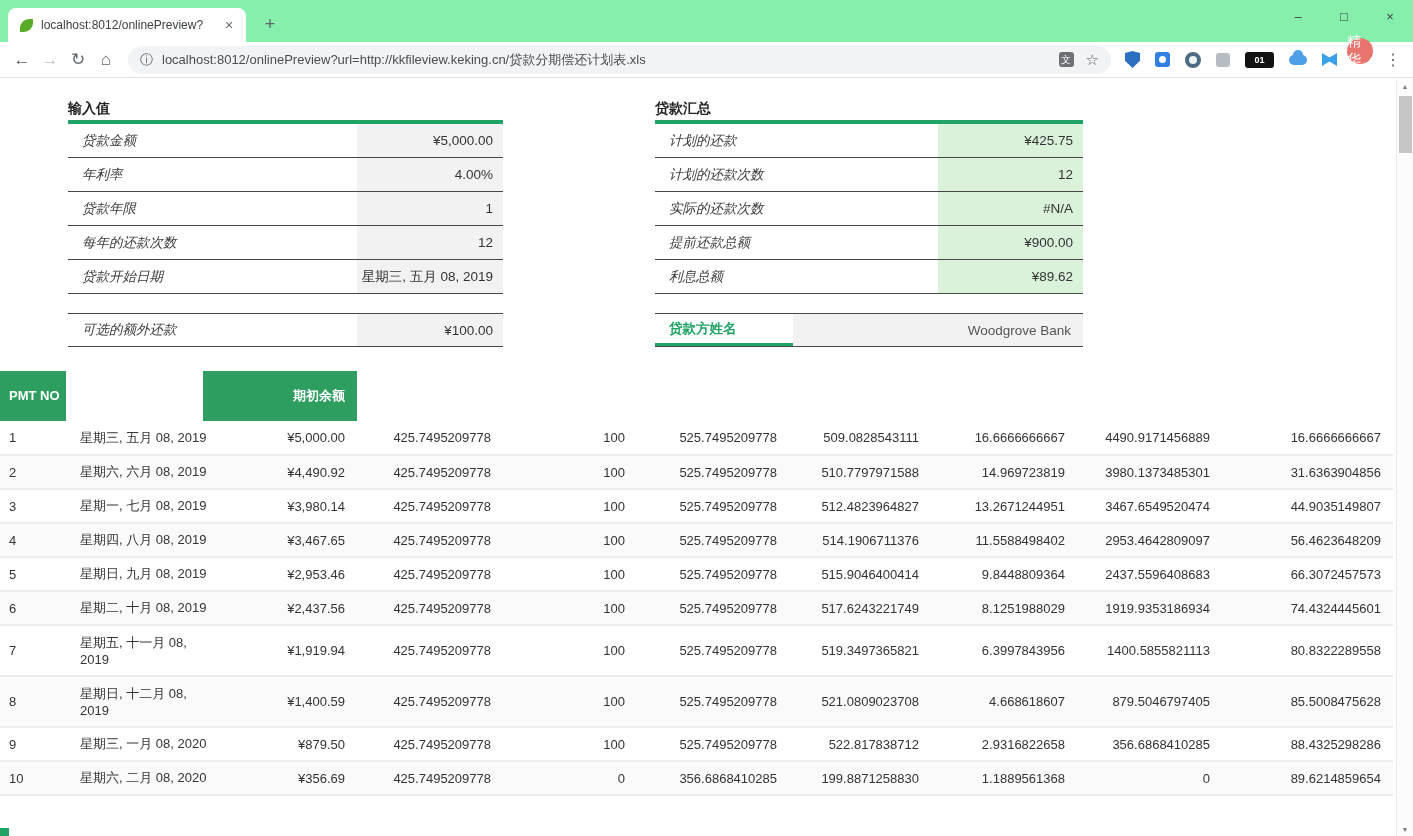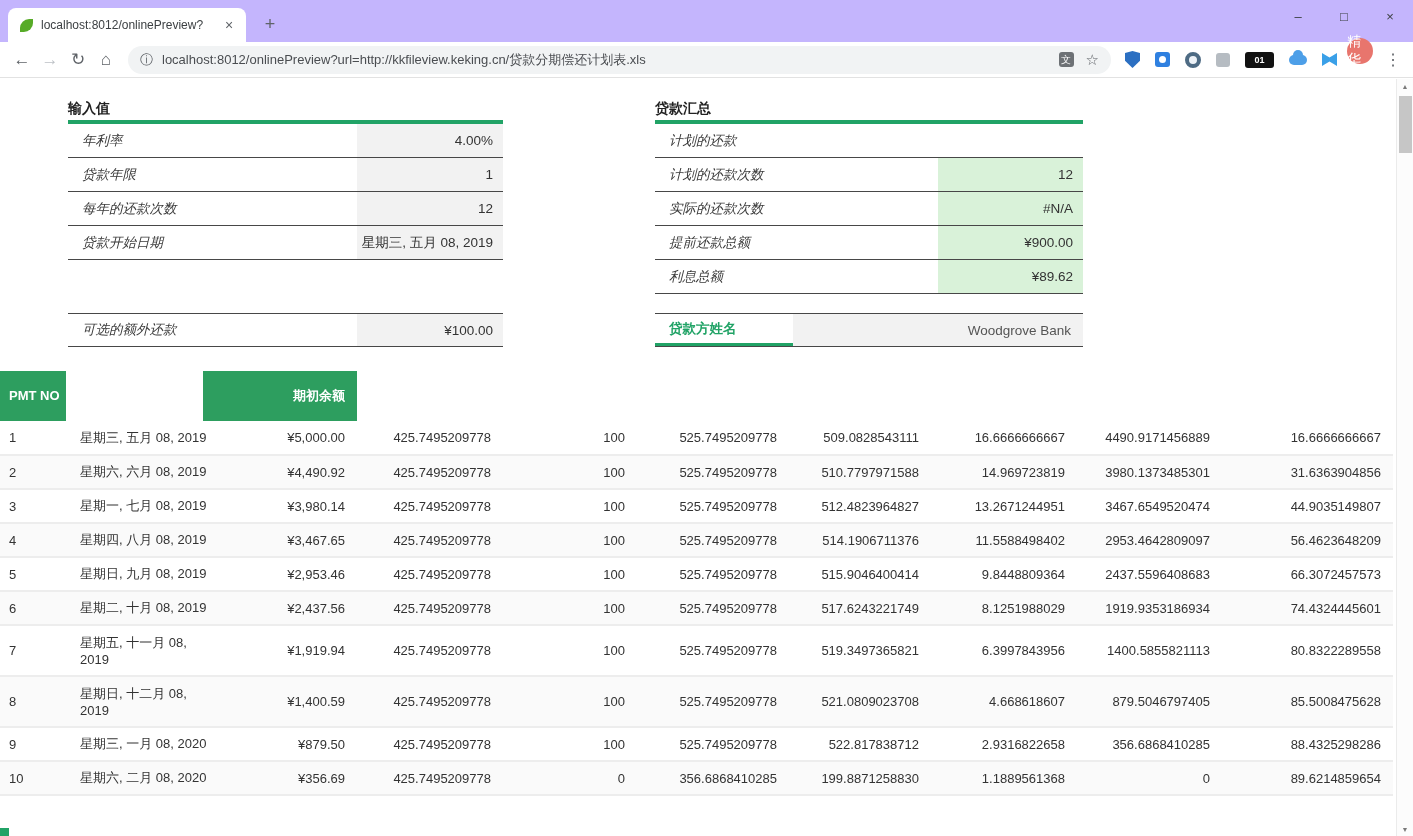--- a/index.html
+++ b/index.html
@@ -1,20 +1,20 @@
 <!DOCTYPE html>
 <html><head>
 <meta charset="utf-8">
 <style>
   * { box-sizing: border-box; margin: 0; padding: 0; }
   html,body { width:1413px; height:836px; overflow:hidden; }
   body { font-family:"Liberation Sans", sans-serif; background:#fff; position:relative; color:#333; }
 
   
-  .tabstrip { position:absolute; top:0; left:0; width:1413px; height:42px; background:#c4b5fd; }
+  .tabstrip { position:absolute; top:0; left:0; width:1413px; height:42px; background:#86efac; }
   .tab { position:absolute; left:8px; top:8px; width:238px; height:34px; background:#fff;
          border-radius:8px 8px 0 0; display:flex; align-items:center; padding:0 8px; }
   .favicon { width:13px; height:13px; background:#57ab27; border-radius:0 70% 0 70%;
              transform:rotate(90deg); margin:0 8px 0 4px; flex:none; }
   .tab-title { font-size:12px; color:#3c4043; flex:1; white-space:nowrap; overflow:hidden; }
   .tab-close { font-size:14px; color:#5f6368; width:18px; text-align:center; cursor:pointer; }
   .newtab { position:absolute; left:256px; top:10px; width:28px; height:28px; text-align:center;
             line-height:28px; font-size:18px; color:#5f6368; }
   .win-controls { position:absolute; right:0; top:0; display:flex; height:34px; }
   .win-btn { width:46px; height:34px; text-align:center; line-height:34px; font-size:13px; color:#3c4043; }
@@ -142,20 +142,24 @@
   <div class="avatar">精华</div>
   <span class="kebab">⋮</span>
 </div>
 
 <div class="content">
 
   <div class="section input-section input-vals">
     <div class="section-title">输入值</div>
     <div id="input-rows">
         <div class="kv-row">
+          <div class="kv-label">贷款金额</div>
+          <div class="kv-value">¥5,000.00</div>
+        </div>
+        <div class="kv-row">
           <div class="kv-label">年利率</div>
           <div class="kv-value">4.00%</div>
         </div>
         <div class="kv-row">
           <div class="kv-label">贷款年限</div>
           <div class="kv-value">1</div>
         </div>
         <div class="kv-row">
           <div class="kv-label">每年的还款次数</div>
           <div class="kv-value">12</div>
@@ -165,20 +169,21 @@
           <div class="kv-value">星期三, 五月 08, 2019</div>
         </div>
       </div>
   </div>
 
   <div class="section summary-section summary-vals">
     <div class="section-title">贷款汇总</div>
     <div id="summary-rows">
         <div class="kv-row">
           <div class="kv-label">计划的还款</div>
+          <div class="kv-value">¥425.75</div>
         </div>
         <div class="kv-row">
           <div class="kv-label">计划的还款次数</div>
           <div class="kv-value">12</div>
         </div>
         <div class="kv-row">
           <div class="kv-label">实际的还款次数</div>
           <div class="kv-value">#N/A</div>
         </div>
         <div class="kv-row">

